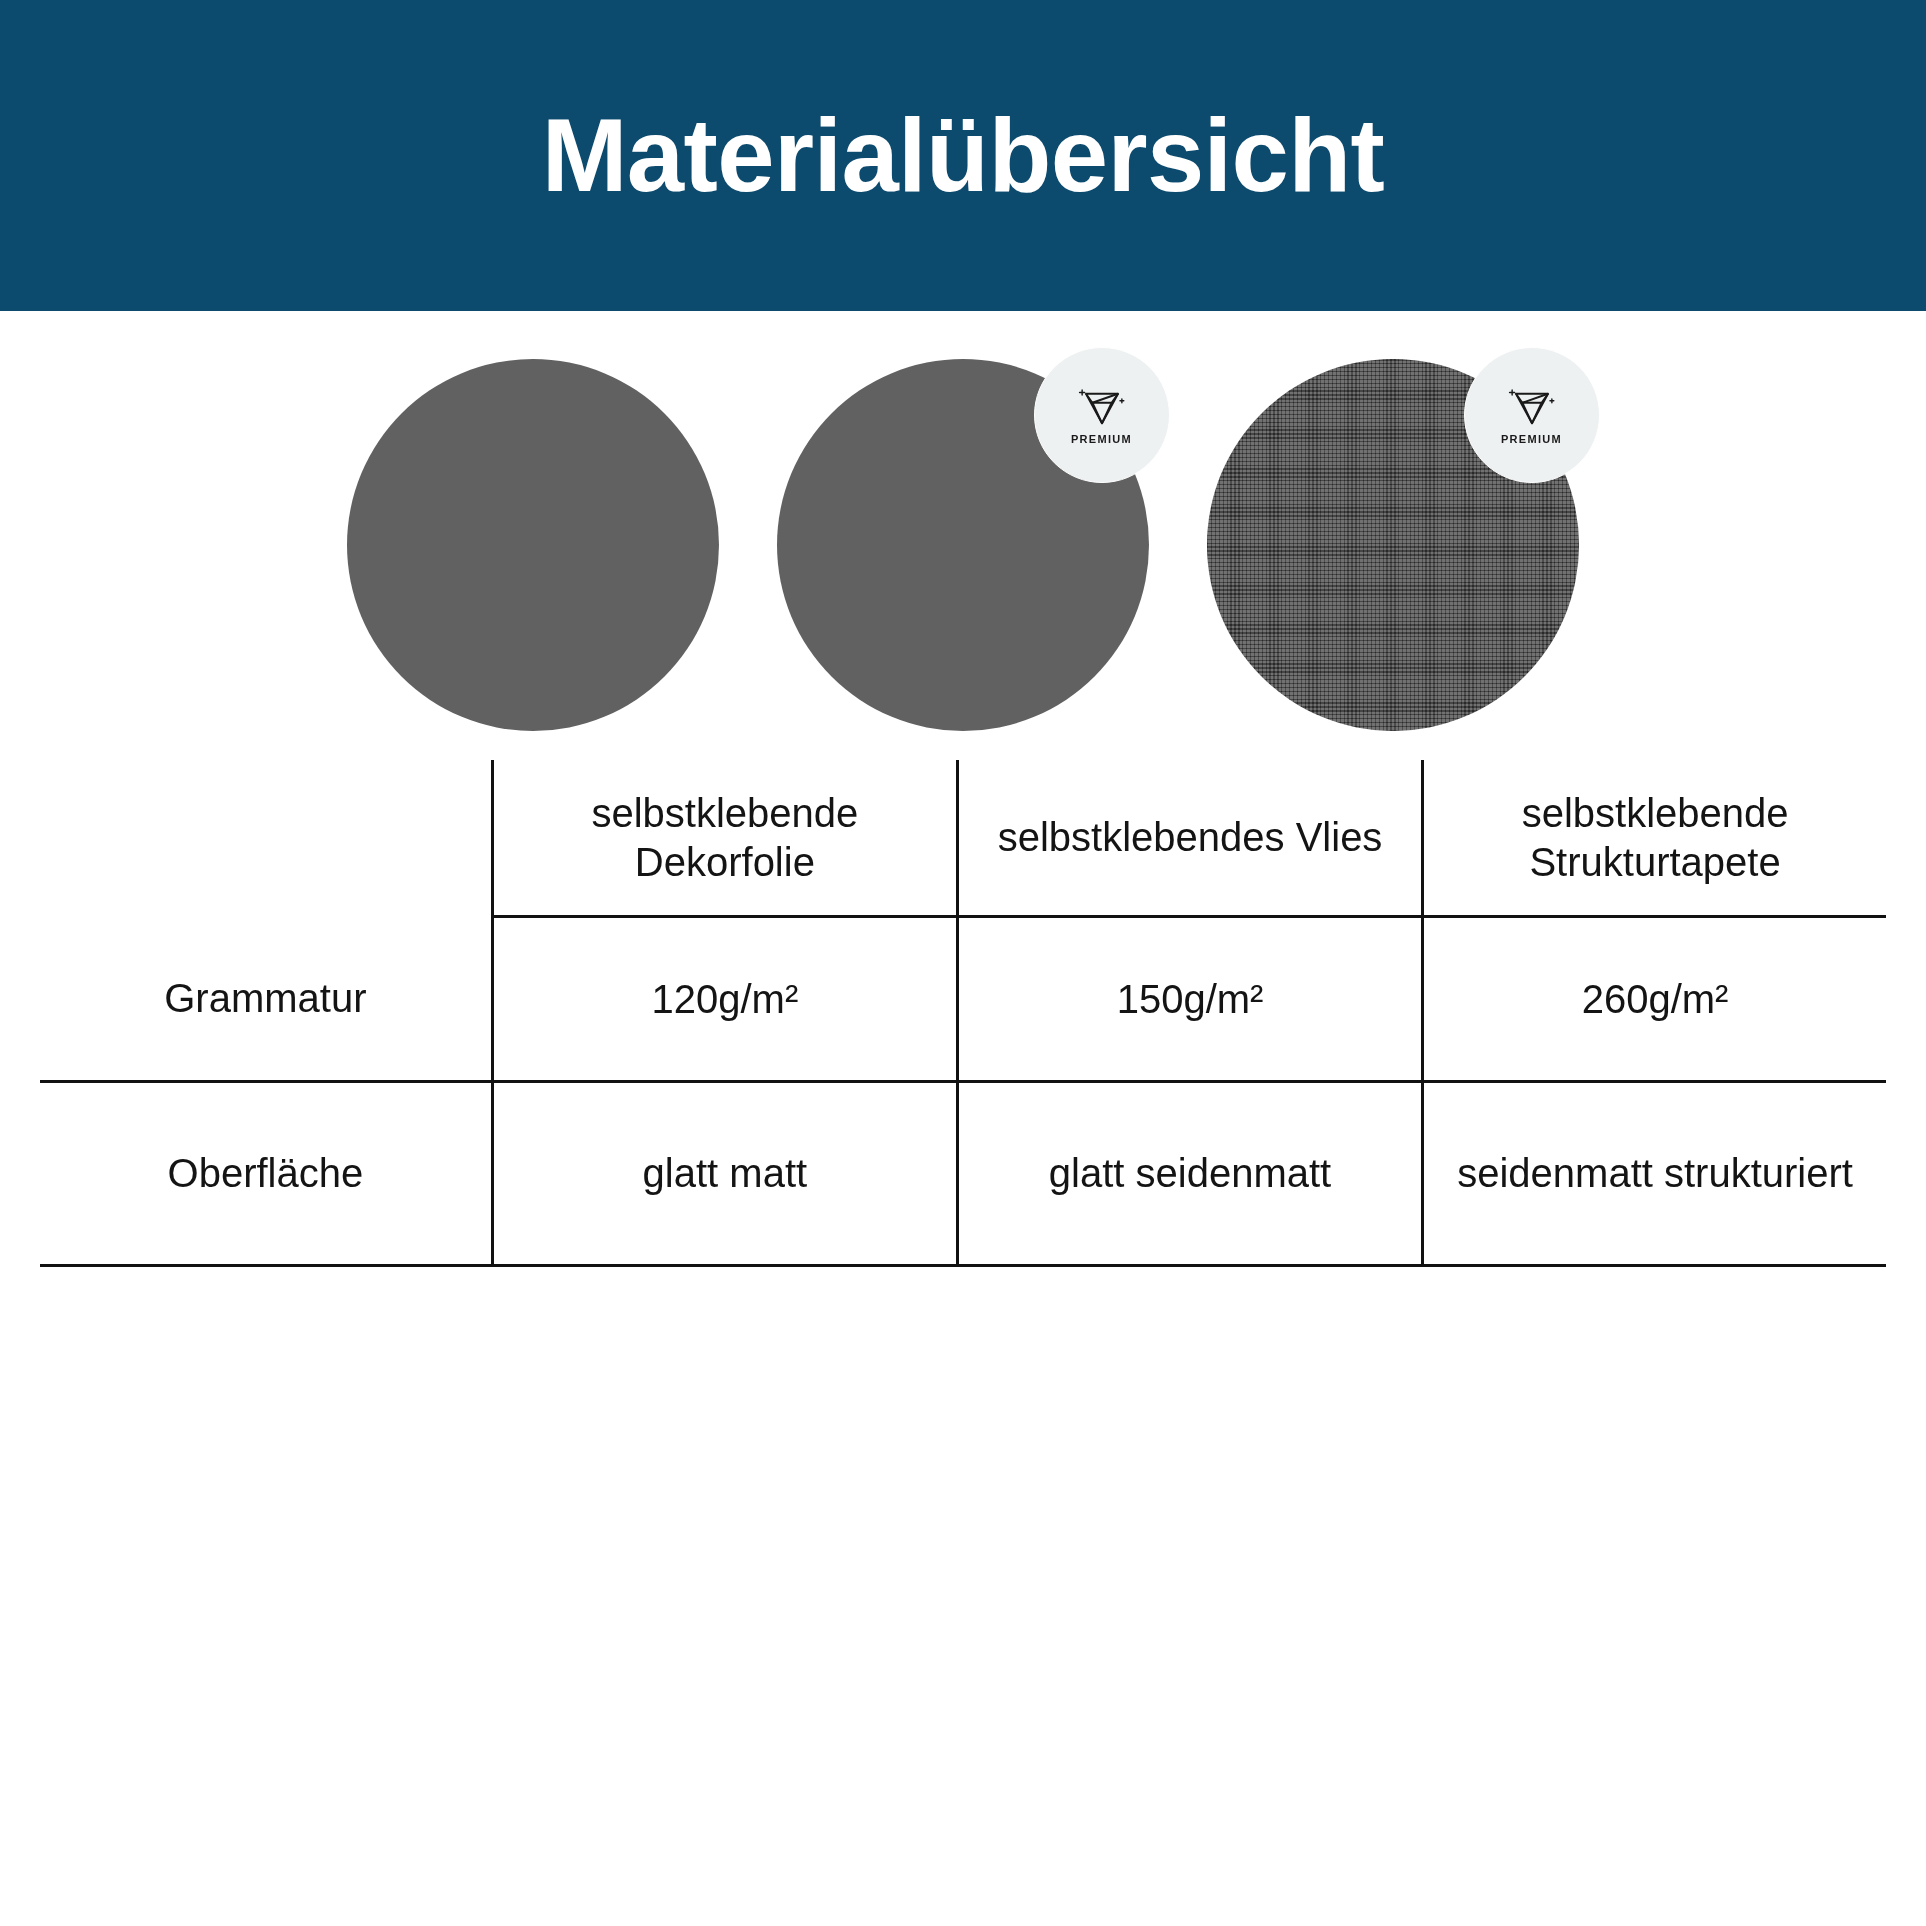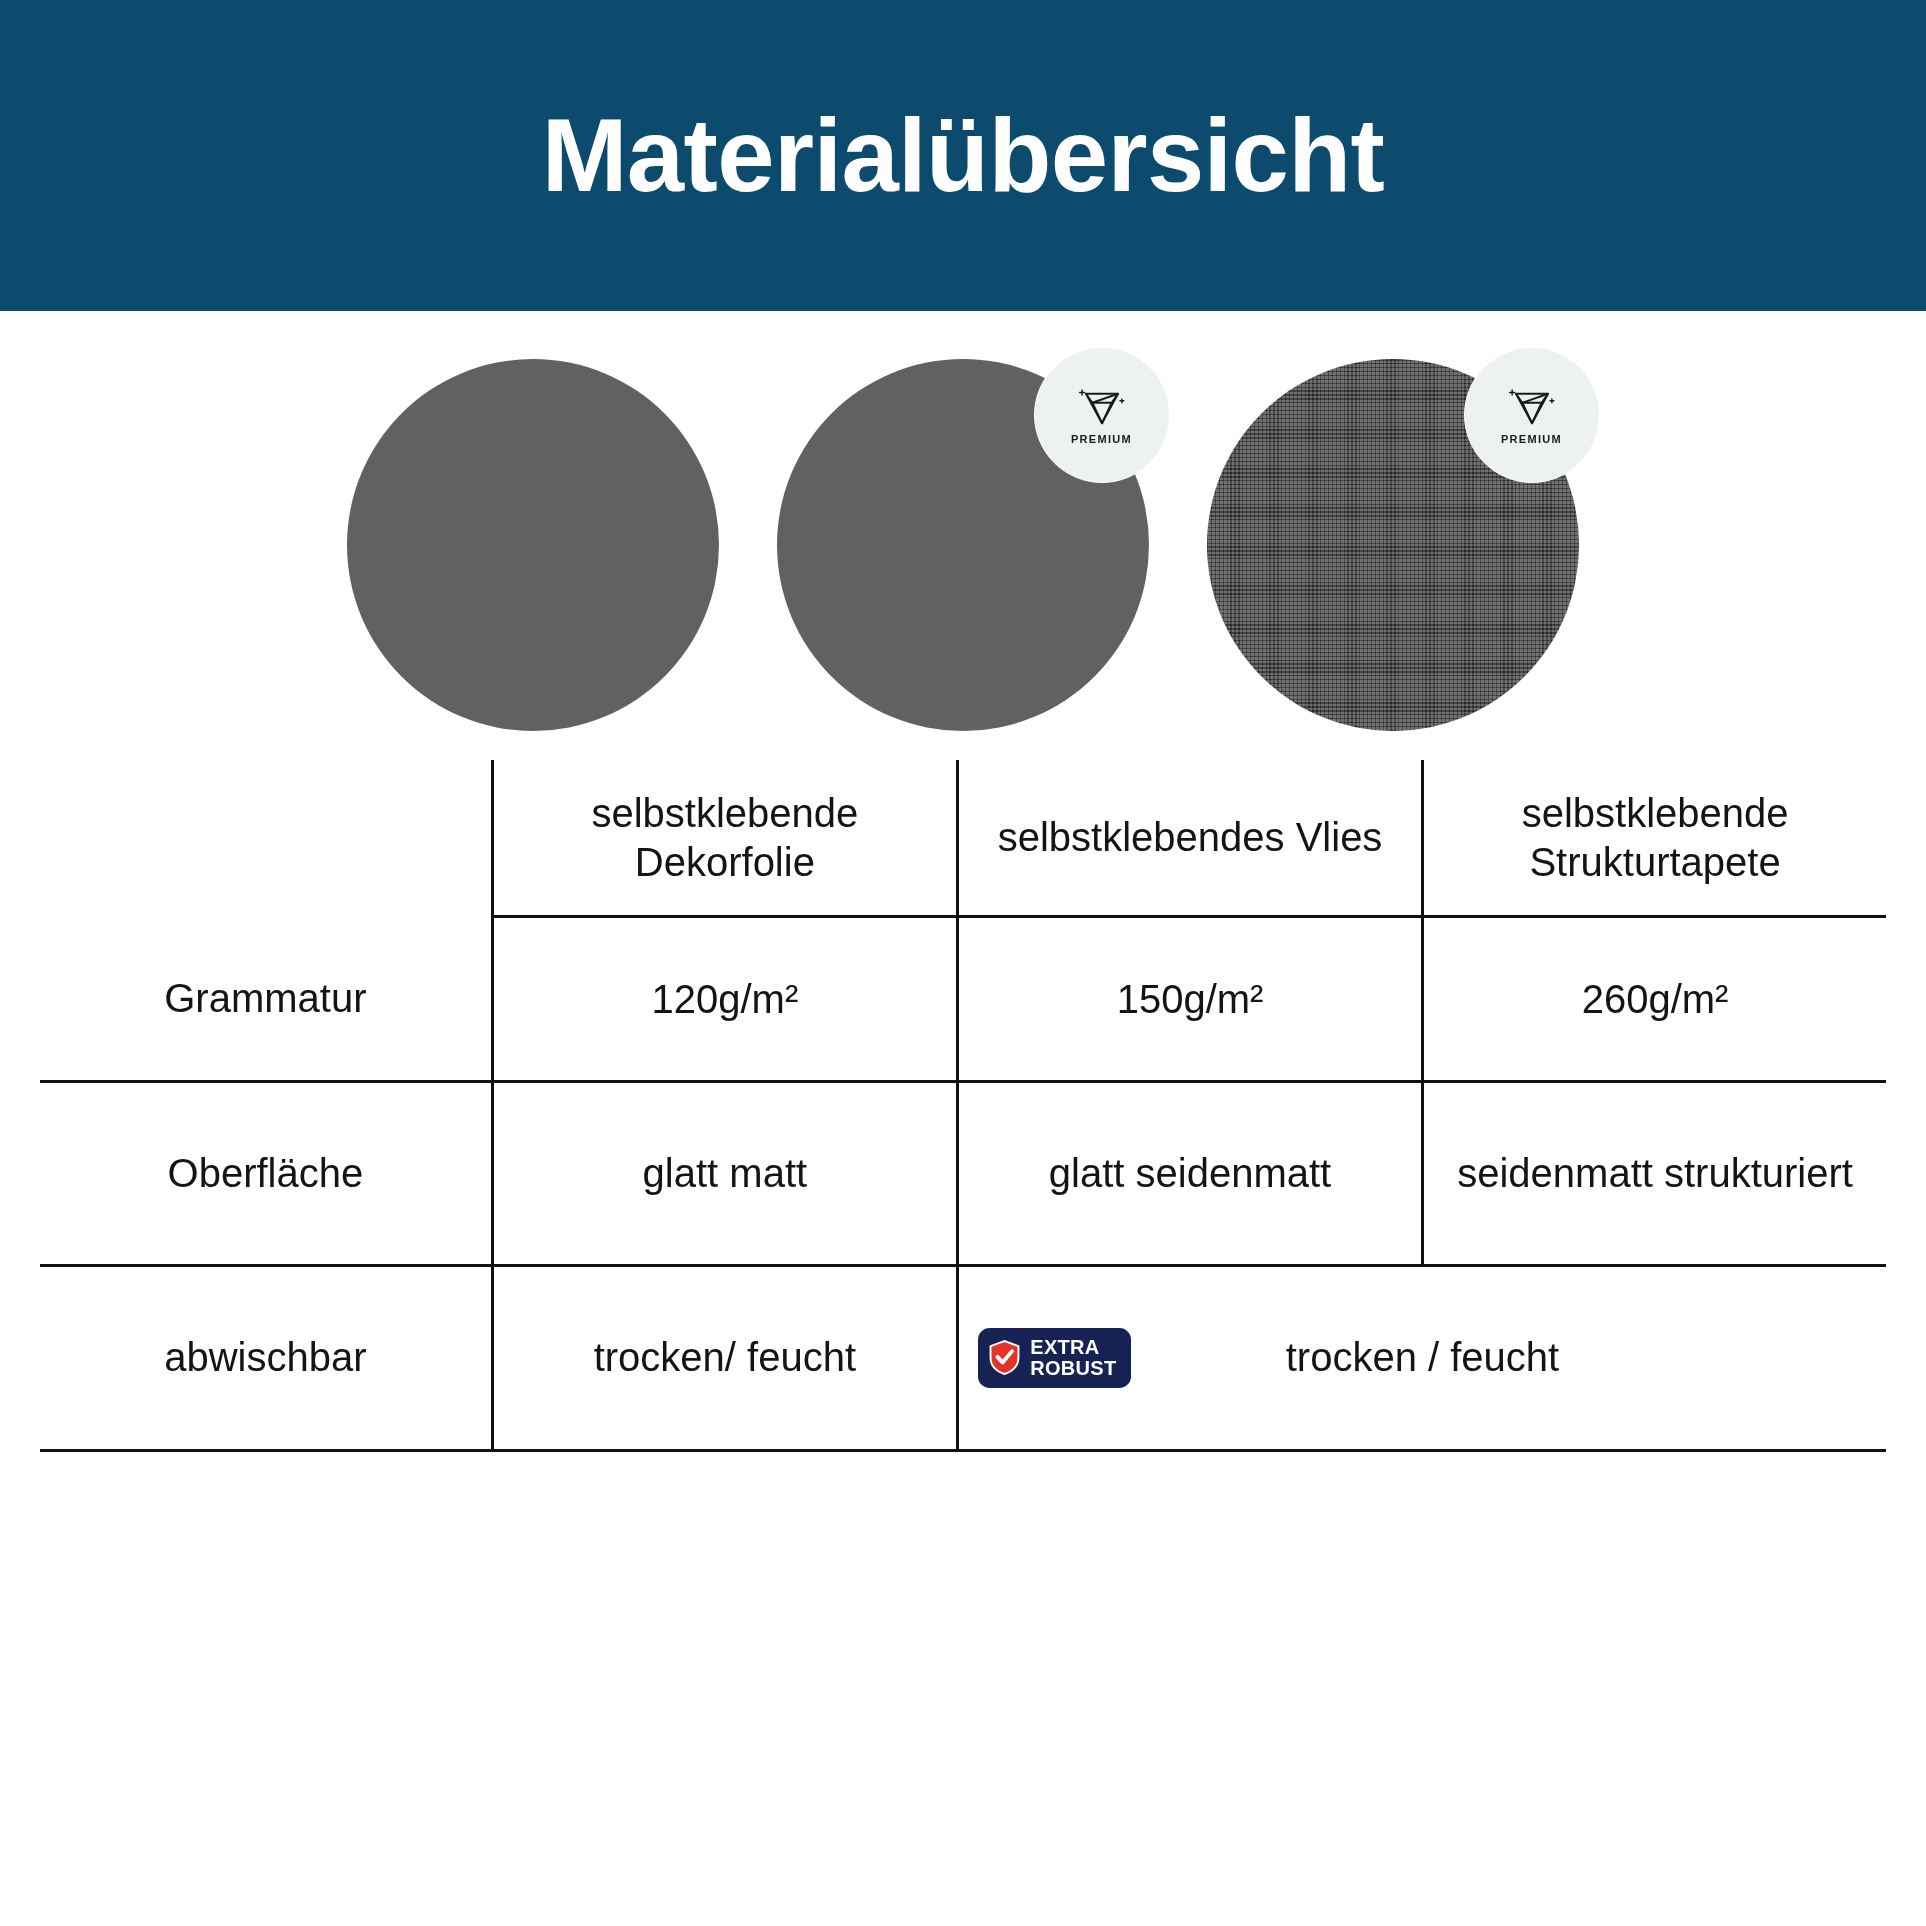--- a/index.html
+++ b/index.html
@@ -254,33 +254,16 @@
         <td>120g/m²</td>
         <td>150g/m²</td>
         <td>260g/m²</td>
       </tr>
       <tr class="data-row tall">
         <td class="row-label">Oberfläche</td>
         <td>glatt matt</td>
         <td>glatt seidenmatt</td>
         <td>seidenmatt strukturiert</td>
       </tr>
-      <tr class="data-row tall">
-        <td class="row-label">abwischbar</td>
-        <td>trocken/ feucht</td>
-        <td class="robust-cell" colspan="2">
-          <div class="robust-badge">
-            <svg width="33" height="37" viewBox="0 0 52 58">
-              <path d="M26 3 L48 11 V29 C48 43 38 51 26 55 C14 51 4 43 4 29 V11 Z" fill="#e63329" stroke="#ffffff" stroke-width="3"></path>
-              <path d="M15 28 L23 37 L38 19" fill="none" stroke="#ffffff" stroke-width="6" stroke-linecap="round" stroke-linejoin="round"></path>
-            </svg>
-            <div class="robust-text">
-              <div>EXTRA</div>
-              <div>ROBUST</div>
-            </div>
-          </div>
-          <span class="merged-wipe">trocken / feucht</span>
-        </td>
-      </tr>
     </tbody>
   </table>
 </div>
 
 
 </body></html>

